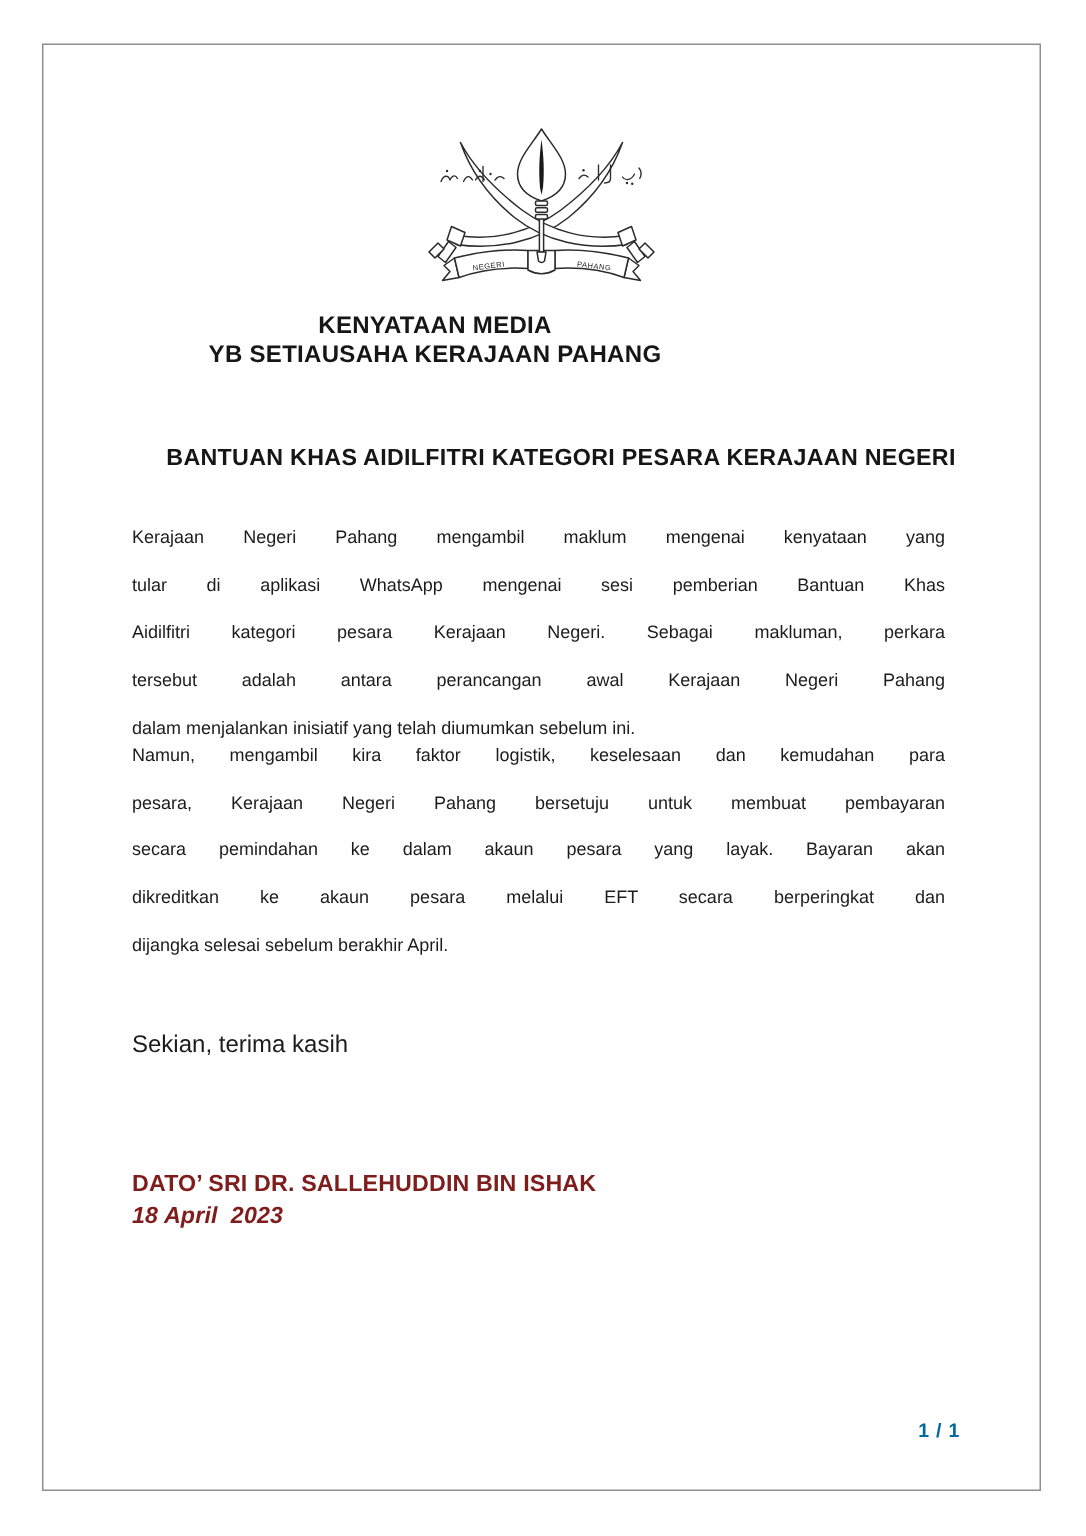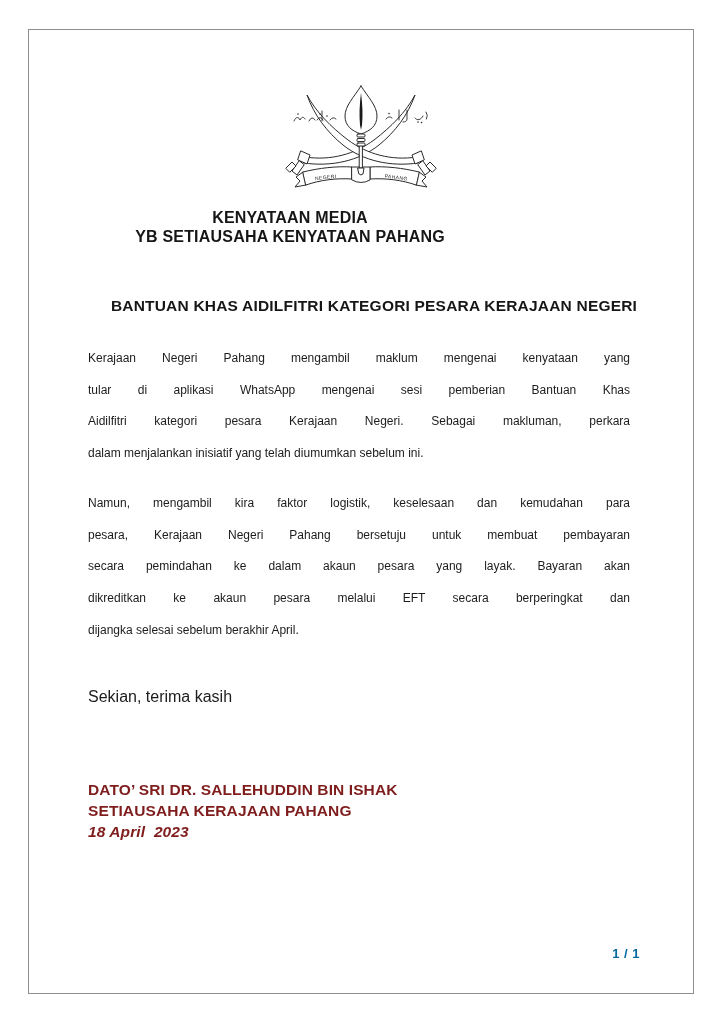--- a/index.html
+++ b/index.html
@@ -97,43 +97,43 @@
       <path fill="#ffffff" d="M82 2 C 75 13 66 22 66 32 C 66 42 73 47 82 50 C 91 47 98 42 98 32 C 98 22 89 13 82 2 Z"></path>
       <path fill="#1a1a1a" stroke="none" d="M82 9 C 80.6 20 80 30 81 41 L 82 46 L 83 41 C 84 30 83.4 20 82 9 Z"></path>
       <rect x="78" y="50" width="8" height="3" rx="1" fill="#ffffff"></rect>
       <rect x="78" y="54.5" width="8" height="3" rx="1" fill="#ffffff"></rect>
       <rect x="78" y="59" width="8" height="3" rx="1" fill="#ffffff"></rect>
     </g>
   </svg>
 
   <div class="press-title">
     <span class="tline">KENYATAAN MEDIA</span>
-    <span class="tline">YB SETIAUSAHA KENYATAAN PAHANG</span>
+    <span class="tline">YB SETIAUSAHA KERAJAAN PAHANG</span>
   </div>
 
   <h1 class="doc-heading">BANTUAN KHAS AIDILFITRI KATEGORI PESARA KERAJAAN NEGERI</h1>
 
   <div class="para para-1">
     <div class="jl">Kerajaan Negeri Pahang mengambil maklum mengenai kenyataan yang</div>
     <div class="jl">tular di aplikasi WhatsApp mengenai sesi pemberian Bantuan Khas</div>
     <div class="jl">Aidilfitri kategori pesara Kerajaan Negeri. Sebagai makluman, perkara</div>
+    <div class="jl">tersebut adalah antara perancangan awal Kerajaan Negeri Pahang</div>
     <div class="jl-last">dalam menjalankan inisiatif yang telah diumumkan sebelum ini.</div>
   </div>
 
   <div class="para para-2">
     <div class="jl">Namun, mengambil kira faktor logistik, keselesaan dan kemudahan para</div>
     <div class="jl">pesara, Kerajaan Negeri Pahang bersetuju untuk membuat pembayaran</div>
     <div class="jl">secara pemindahan ke dalam akaun pesara yang layak. Bayaran akan</div>
     <div class="jl">dikreditkan ke akaun pesara melalui EFT secara berperingkat dan</div>
     <div class="jl-last">dijangka selesai sebelum berakhir April.</div>
   </div>
 
   <div class="closing">Sekian, terima kasih</div>
 
   <div class="signature">
     <div>DATO’ SRI DR. SALLEHUDDIN BIN ISHAK</div>
-    <div>SETIAUSAHA KERAJAAN PAHANG</div>
     <div class="date">18 April  2023</div>
   </div>
 
   <div class="page-num">1 / 1</div>
 
 </div>
 
 </body></html>

